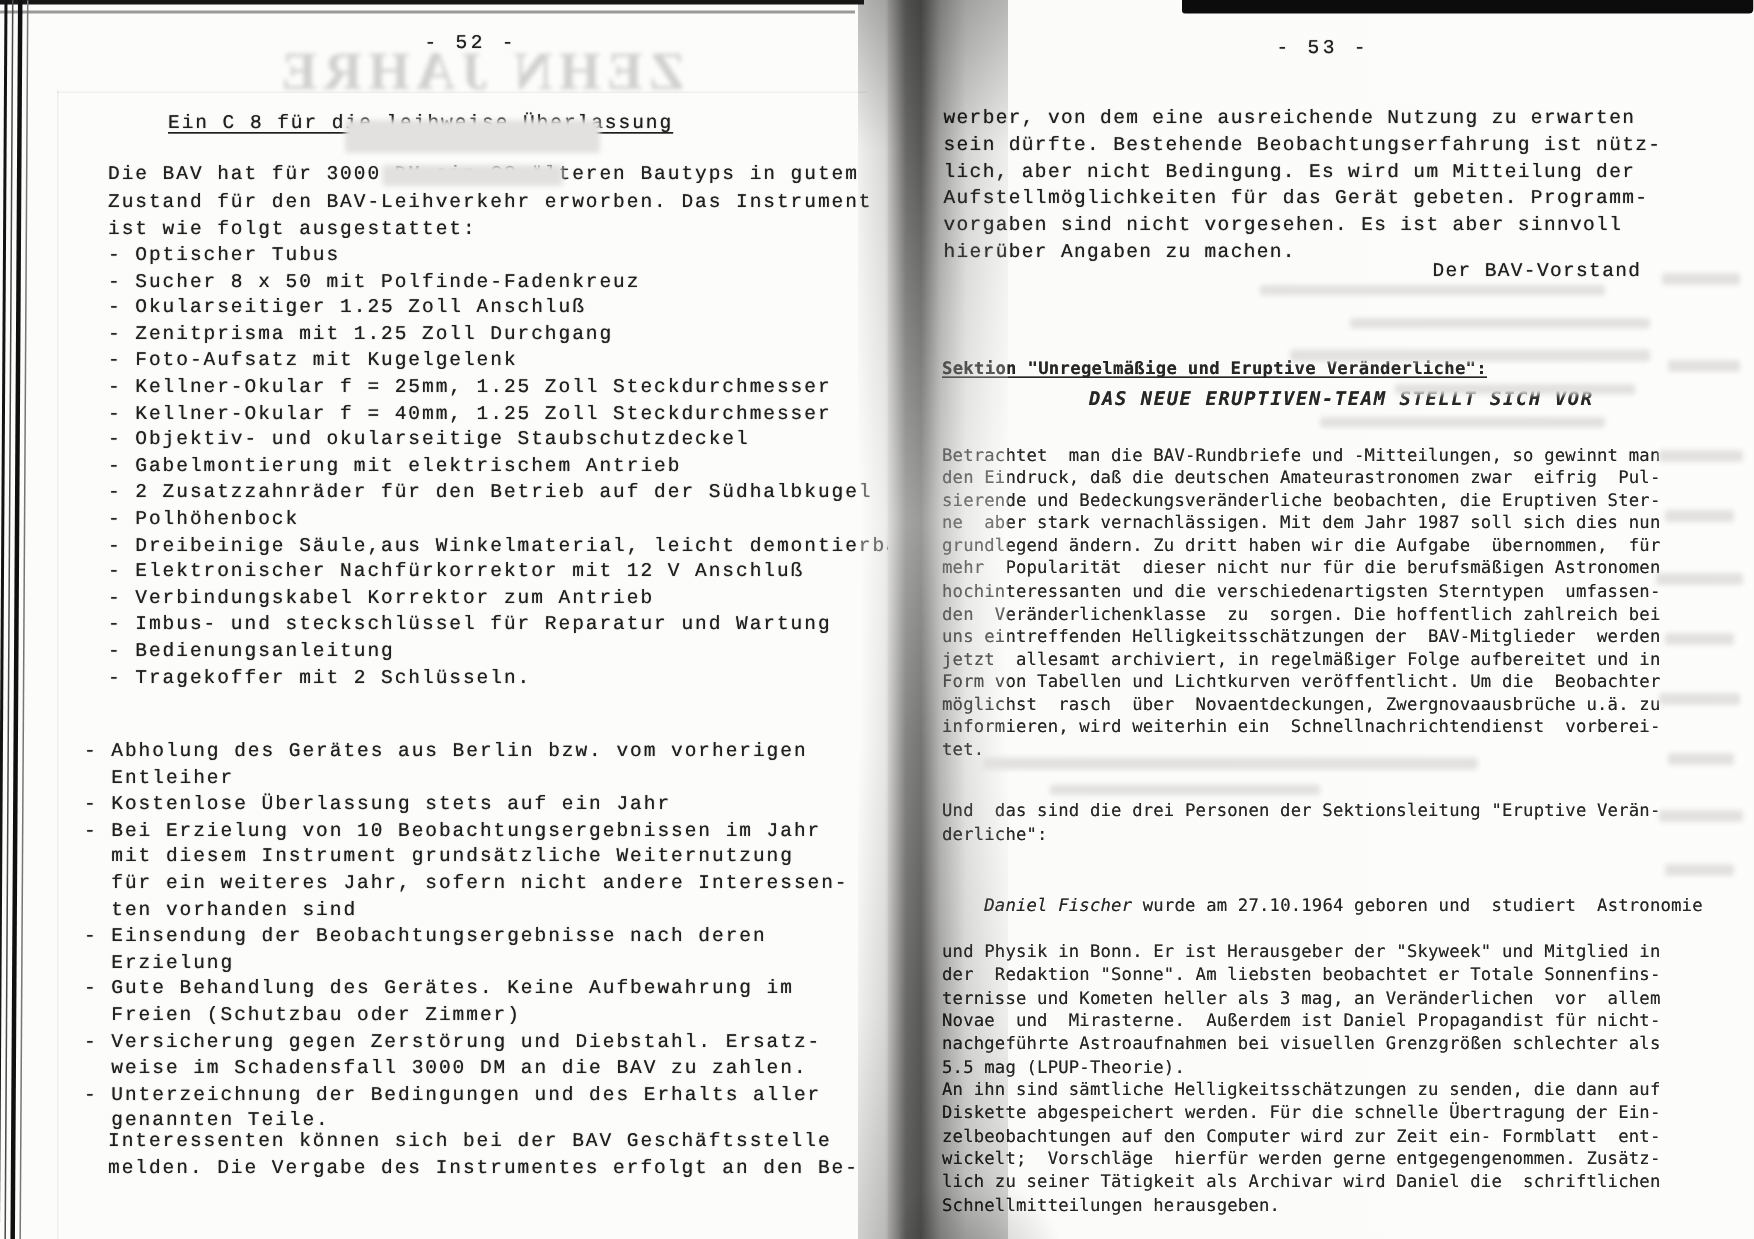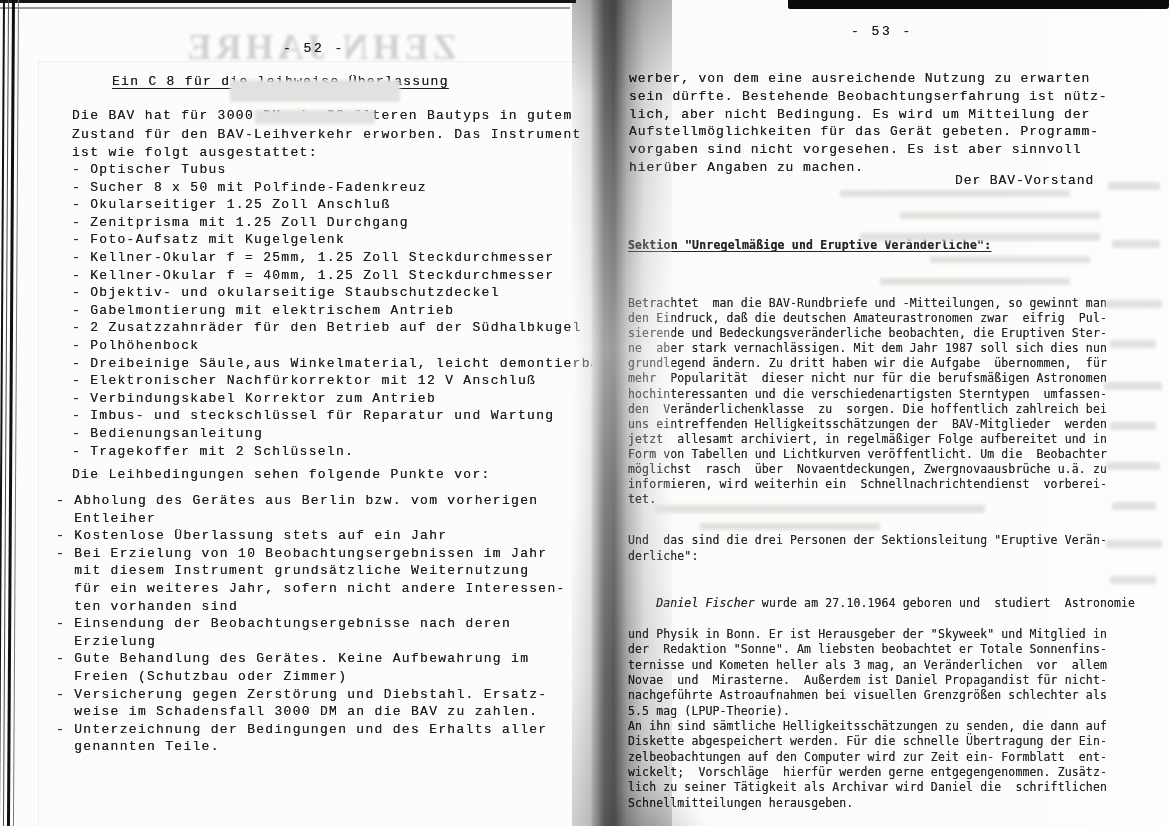--- a/index.html
+++ b/index.html
@@ -66,21 +66,21 @@
   .smudge{position:absolute;background:#e2e1df;filter:blur(1.6px);border-radius:2px;}
 </style>
 </head>
 <body>
 
 <div class="page page-left">
   <div class="ghost-title">ZEHN JAHRE</div>
   <div class="ghost-frame-v"></div>
   <div class="ghost-frame-h"></div>
 
-  <div class="tw pgnum" style="left:283px;top:40px;">- 52 -</div>
+  <div class="tw pgnum" style="left:283px;top:20px;">- 52 -</div>
 
   <div class="tw lp-title" style="left:112px;top:73px;">Ein C 8 für die leihweise Überlassung</div>
 
   <div class="tw" style="left:72px;top:107px;line-height:18.6px;">Die BAV hat für 3000 DM ein C8 älteren Bautyps in gutem
 Zustand für den BAV-Leihverkehr erworben. Das Instrument
 ist wie folgt ausgestattet:</div>
 
   <div class="tw" style="left:72px;top:161px;font-family:Liberation Mono, monospace;">- Optischer Tubus
 - Sucher 8 x 50 mit Polfinde-Fadenkreuz
 - Okularseitiger 1.25 Zoll Anschluß
@@ -92,54 +92,56 @@
 - Gabelmontierung mit elektrischem Antrieb
 - 2 Zusatzzahnräder für den Betrieb auf der Südhalbkugel
 - Polhöhenbock
 - Dreibeinige Säule,aus Winkelmaterial, leicht demontierba
 - Elektronischer Nachfürkorrektor mit 12 V Anschluß
 - Verbindungskabel Korrektor zum Antrieb
 - Imbus- und steckschlüssel für Reparatur und Wartung
 - Bedienungsanleitung
 - Tragekoffer mit 2 Schlüsseln.</div>
 
-  <div class="tw" style="left:72px;top:466px;">Die Leihbedingungen sehen folgende Punkte vor:</div>
 
   <div class="tw" style="left:56px;top:492px;">- Abholung des Gerätes aus Berlin bzw. vom vorherigen
   Entleiher
 - Kostenlose Überlassung stets auf ein Jahr
 - Bei Erzielung von 10 Beobachtungsergebnissen im Jahr
   mit diesem Instrument grundsätzliche Weiternutzung
   für ein weiteres Jahr, sofern nicht andere Interessen-
   ten vorhanden sind
 - Einsendung der Beobachtungsergebnisse nach deren
   Erzielung
 - Gute Behandlung des Gerätes. Keine Aufbewahrung im
   Freien (Schutzbau oder Zimmer)
 - Versicherung gegen Zerstörung und Diebstahl. Ersatz-
   weise im Schadensfall 3000 DM an die BAV zu zahlen.
 - Unterzeichnung der Bedingungen und des Erhalts aller
   genannten Teile.</div>
 
+  <div class="tw" style="left:72px;top:752px;">Interessenten können sich bei der BAV Geschäftsstelle
+melden. Die Vergabe des Instrumentes erfolgt an den Be-</div>
 </div>
 
 <div class="page page-right">
   <div class="tw pgnum" style="left:259px;top:23px;">- 53 -</div>
 
   <div class="tw" style="left:37px;top:70px;line-height:17.8px;letter-spacing:0.9px;">werber, von dem eine ausreichende Nutzung zu erwarten
 sein dürfte. Bestehende Beobachtungserfahrung ist nütz-
 lich, aber nicht Bedingung. Es wird um Mitteilung der
 Aufstellmöglichkeiten für das Gerät gebeten. Programm-
 vorgaben sind nicht vorgesehen. Es ist aber sinnvoll
 hierüber Angaben zu machen.</div>
 
   <div class="tw" style="left:363px;top:172px;letter-spacing:0.9px;text-align:center;">Der BAV-Vorstand</div>
 
   <div class="mx mx-heading" style="left:36px;top:238px;">Sektion "Unregelmäßige und Eruptive Veränderliche":</div>
 
+  <div class="mx mx-sub" style="left:134px;top:258px;">DAS NEUE ERUPTIVEN-TEAM STELLT SICH VOR</div>
 
   <div class="mx" style="left:36px;top:296px;line-height:15.1px;">Betrachtet  man die BAV-Rundbriefe und -Mitteilungen, so gewinnt man
 den Eindruck, daß die deutschen Amateurastronomen zwar  eifrig  Pul-
 sierende und Bedeckungsveränderliche beobachten, die Eruptiven Ster-
 ne  aber stark vernachlässigen. Mit dem Jahr 1987 soll sich dies nun
 grundlegend ändern. Zu dritt haben wir die Aufgabe  übernommen,  für
 mehr  Popularität  dieser nicht nur für die berufsmäßigen Astronomen
 hochinteressanten und die verschiedenartigsten Sterntypen  umfassen-
 den  Veränderlichenklasse  zu  sorgen. Die hoffentlich zahlreich bei
 uns eintreffenden Helligkeitsschätzungen der  BAV-Mitglieder  werden

